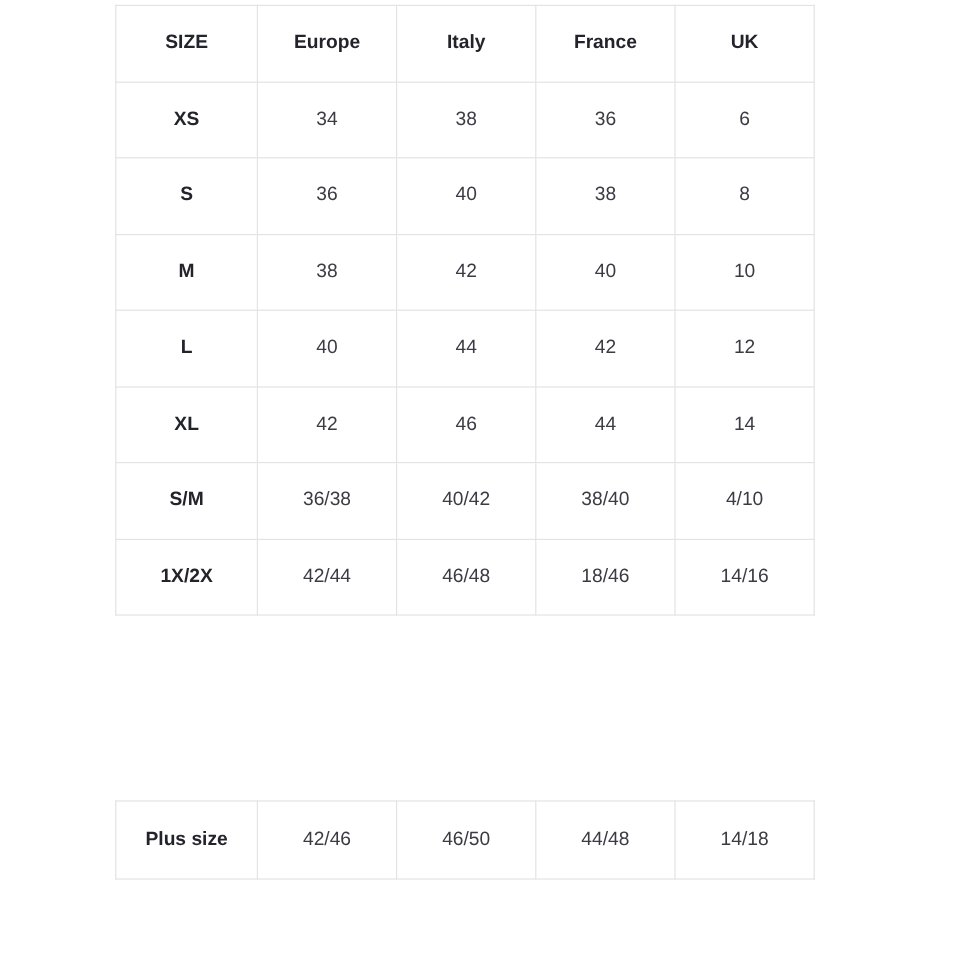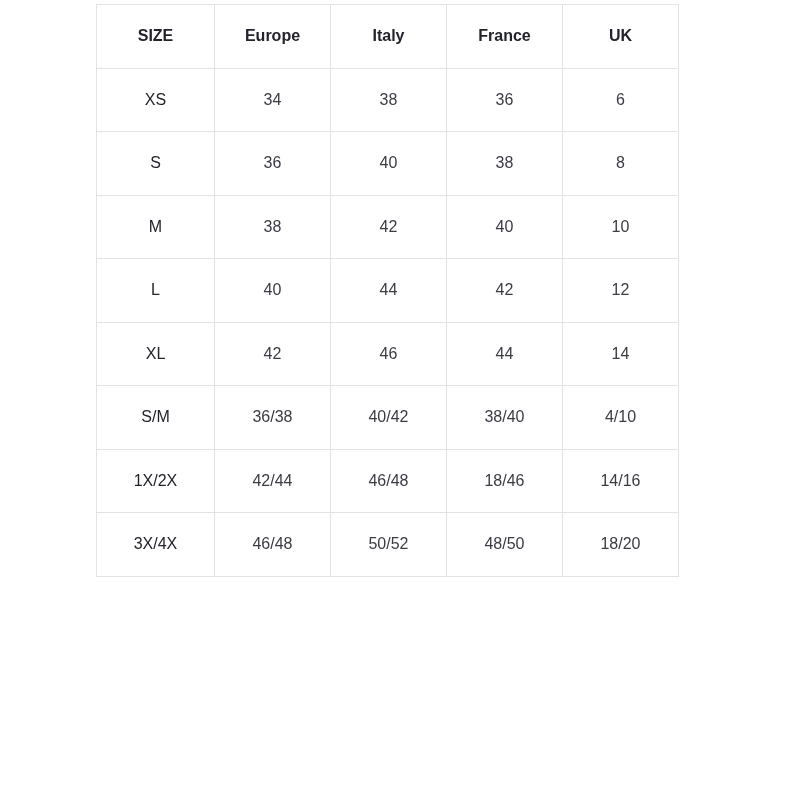--- a/index.html
+++ b/index.html
@@ -46,21 +46,21 @@
     padding: 0;
     height: 62.5px;
     line-height: 1.1;
   }
   table.size-table th {
     font-weight: 700;
     font-size: 16px;
     color: #23232b;
   }
   table.size-table td.label-cell {
-    font-weight: 400;
+    font-weight: 700;
     color: #23232b;
   }
   #secondary-table td, #secondary-table th {
     height: 64px;
   }
 </style>
 </head>
 <body>
 
 <div class="page">
@@ -126,38 +126,38 @@
           <td>38/40</td>
           <td>4/10</td>
         </tr>
         <tr>
           <td class="label-cell">1X/2X</td>
           <td>42/44</td>
           <td>46/48</td>
           <td>18/46</td>
           <td>14/16</td>
         </tr>
-        <tr>
-          <td class="label-cell">3X/4X</td>
-          <td>46/48</td>
-          <td>50/52</td>
-          <td>48/50</td>
-          <td>18/20</td>
-        </tr>
       </tbody>
     </table>
   </div>
 
   <div class="table-wrap" id="secondary-table-wrap">
     <table class="size-table" id="secondary-table">
       <colgroup>
         <col class="c-label">
         <col class="c-val">
         <col class="c-val">
         <col class="c-val">
         <col class="c-val">
       </colgroup>
       <tbody>
+        <tr>
+          <td class="label-cell">Plus size</td>
+          <td>42/46</td>
+          <td>46/50</td>
+          <td>44/48</td>
+          <td>14/18</td>
+        </tr>
       </tbody>
     </table>
   </div>
 
 </div>
 
 </body></html>

